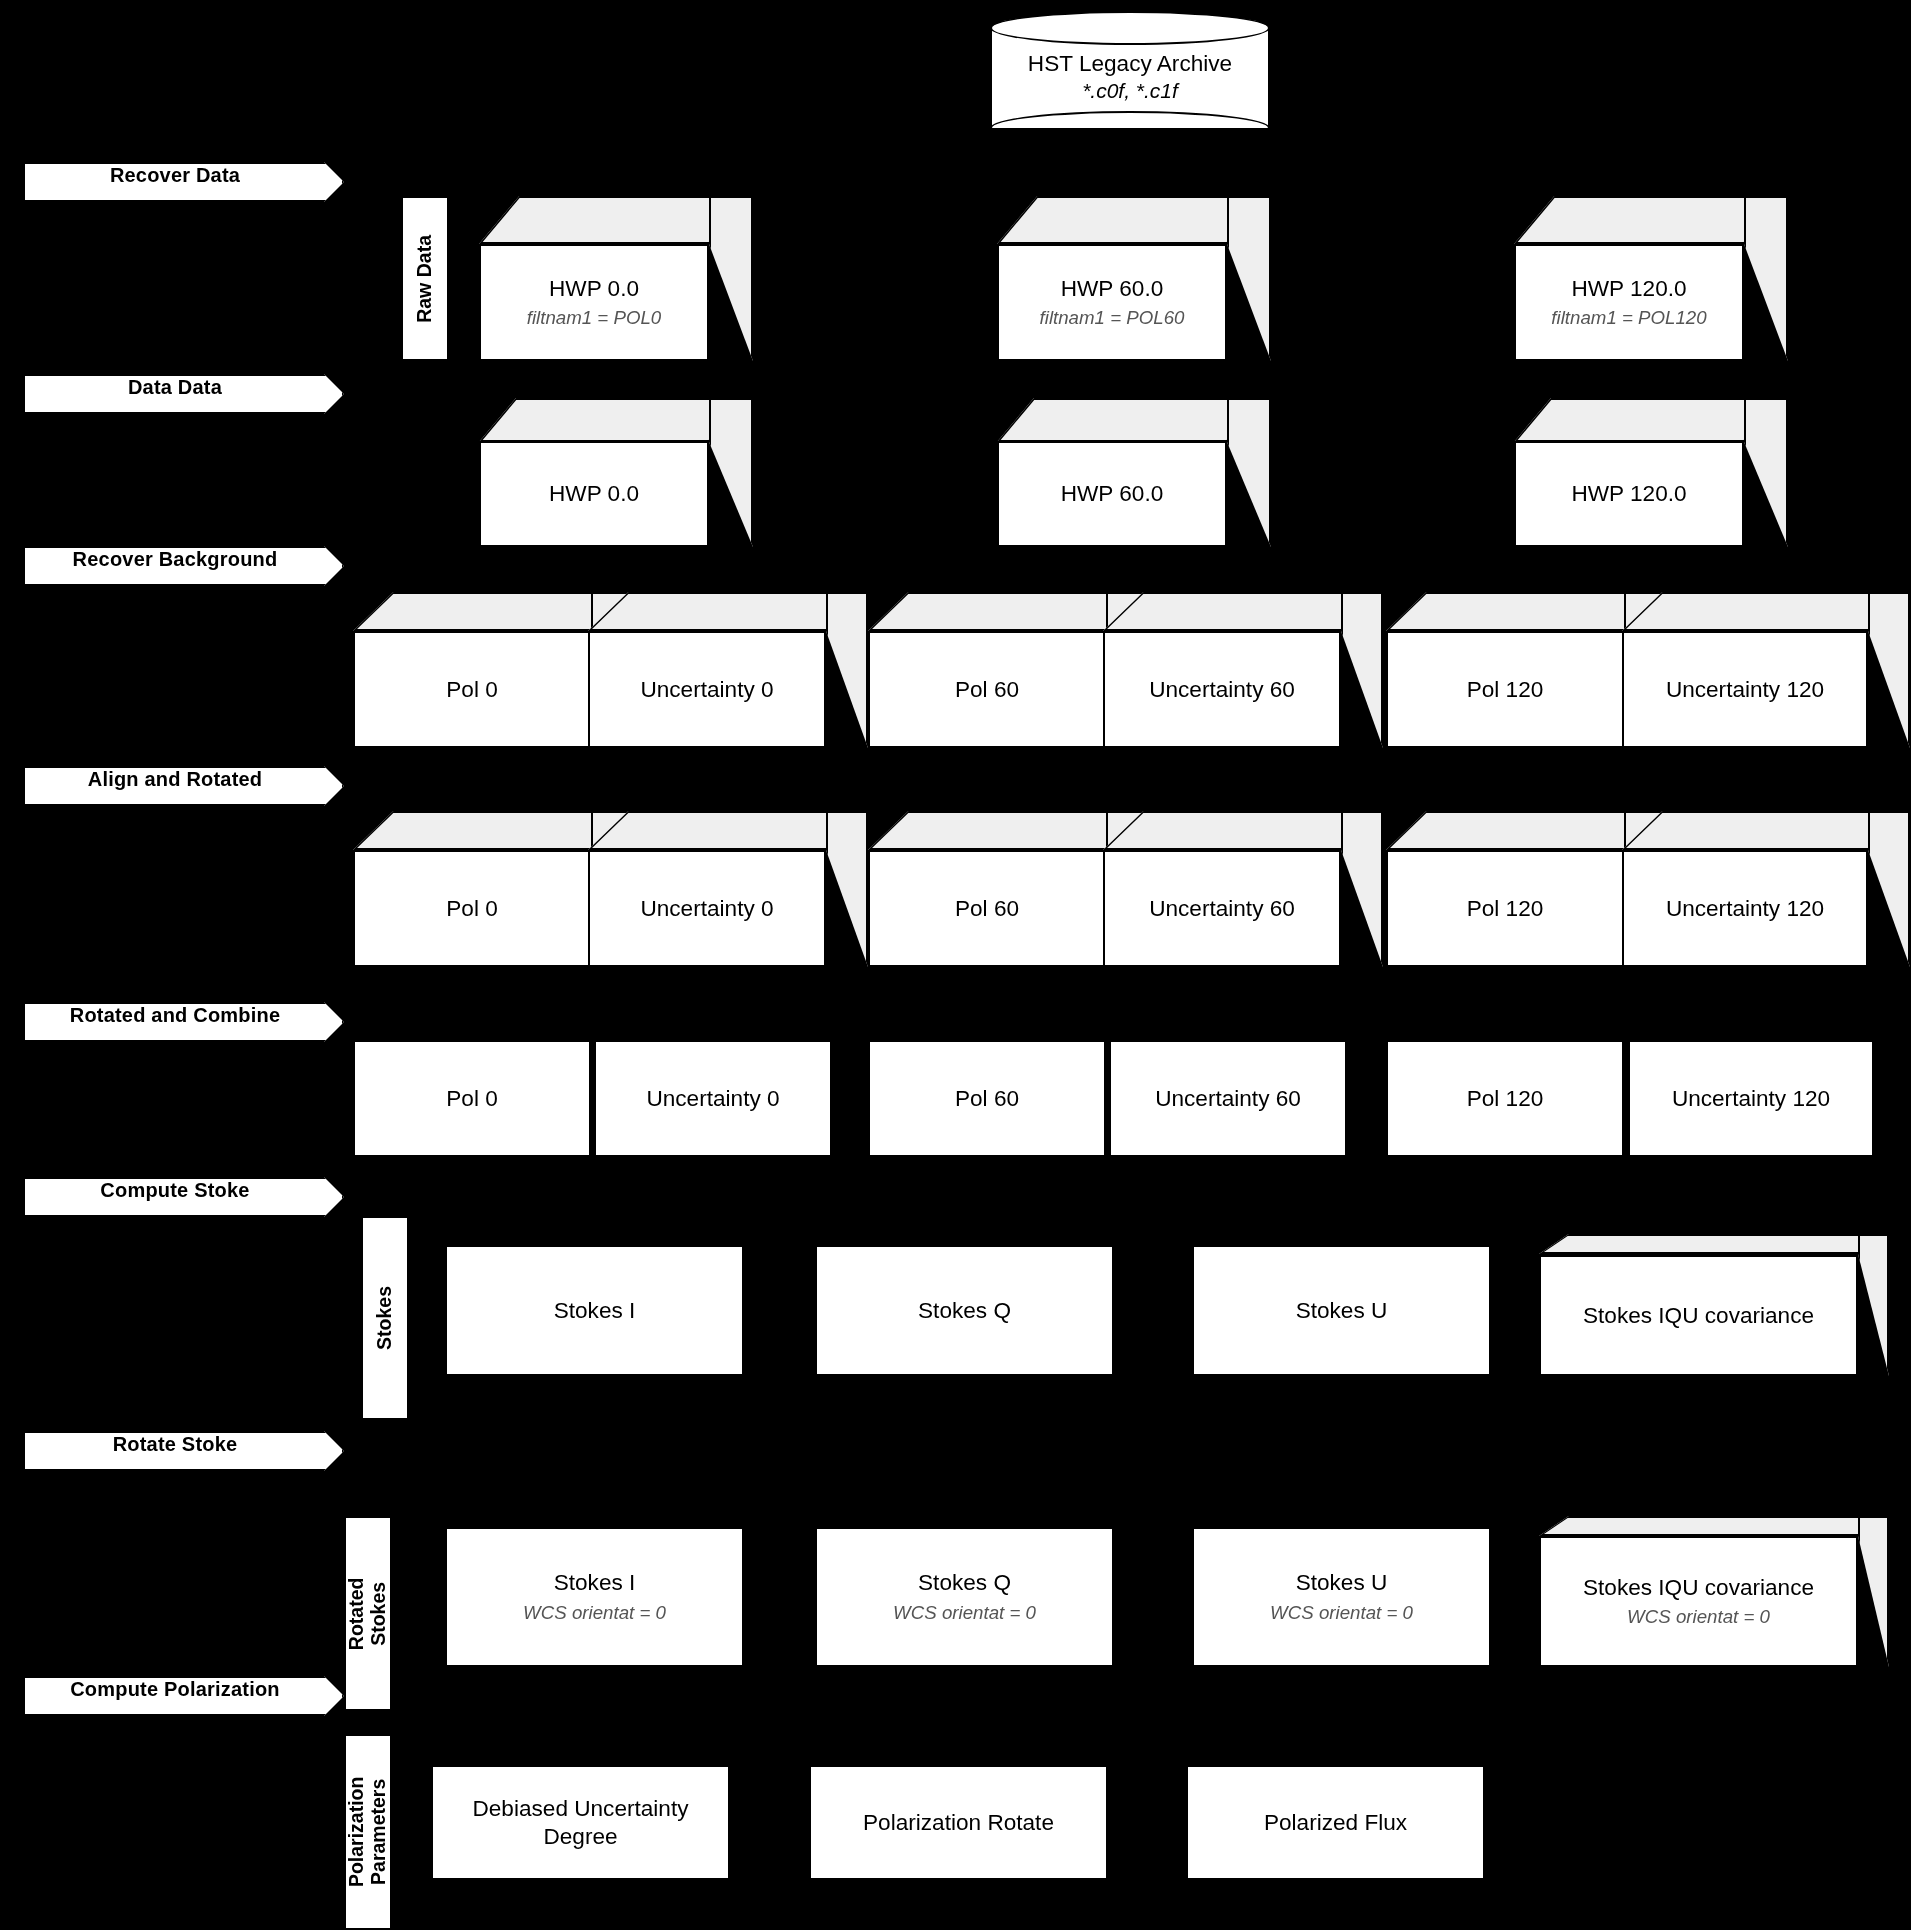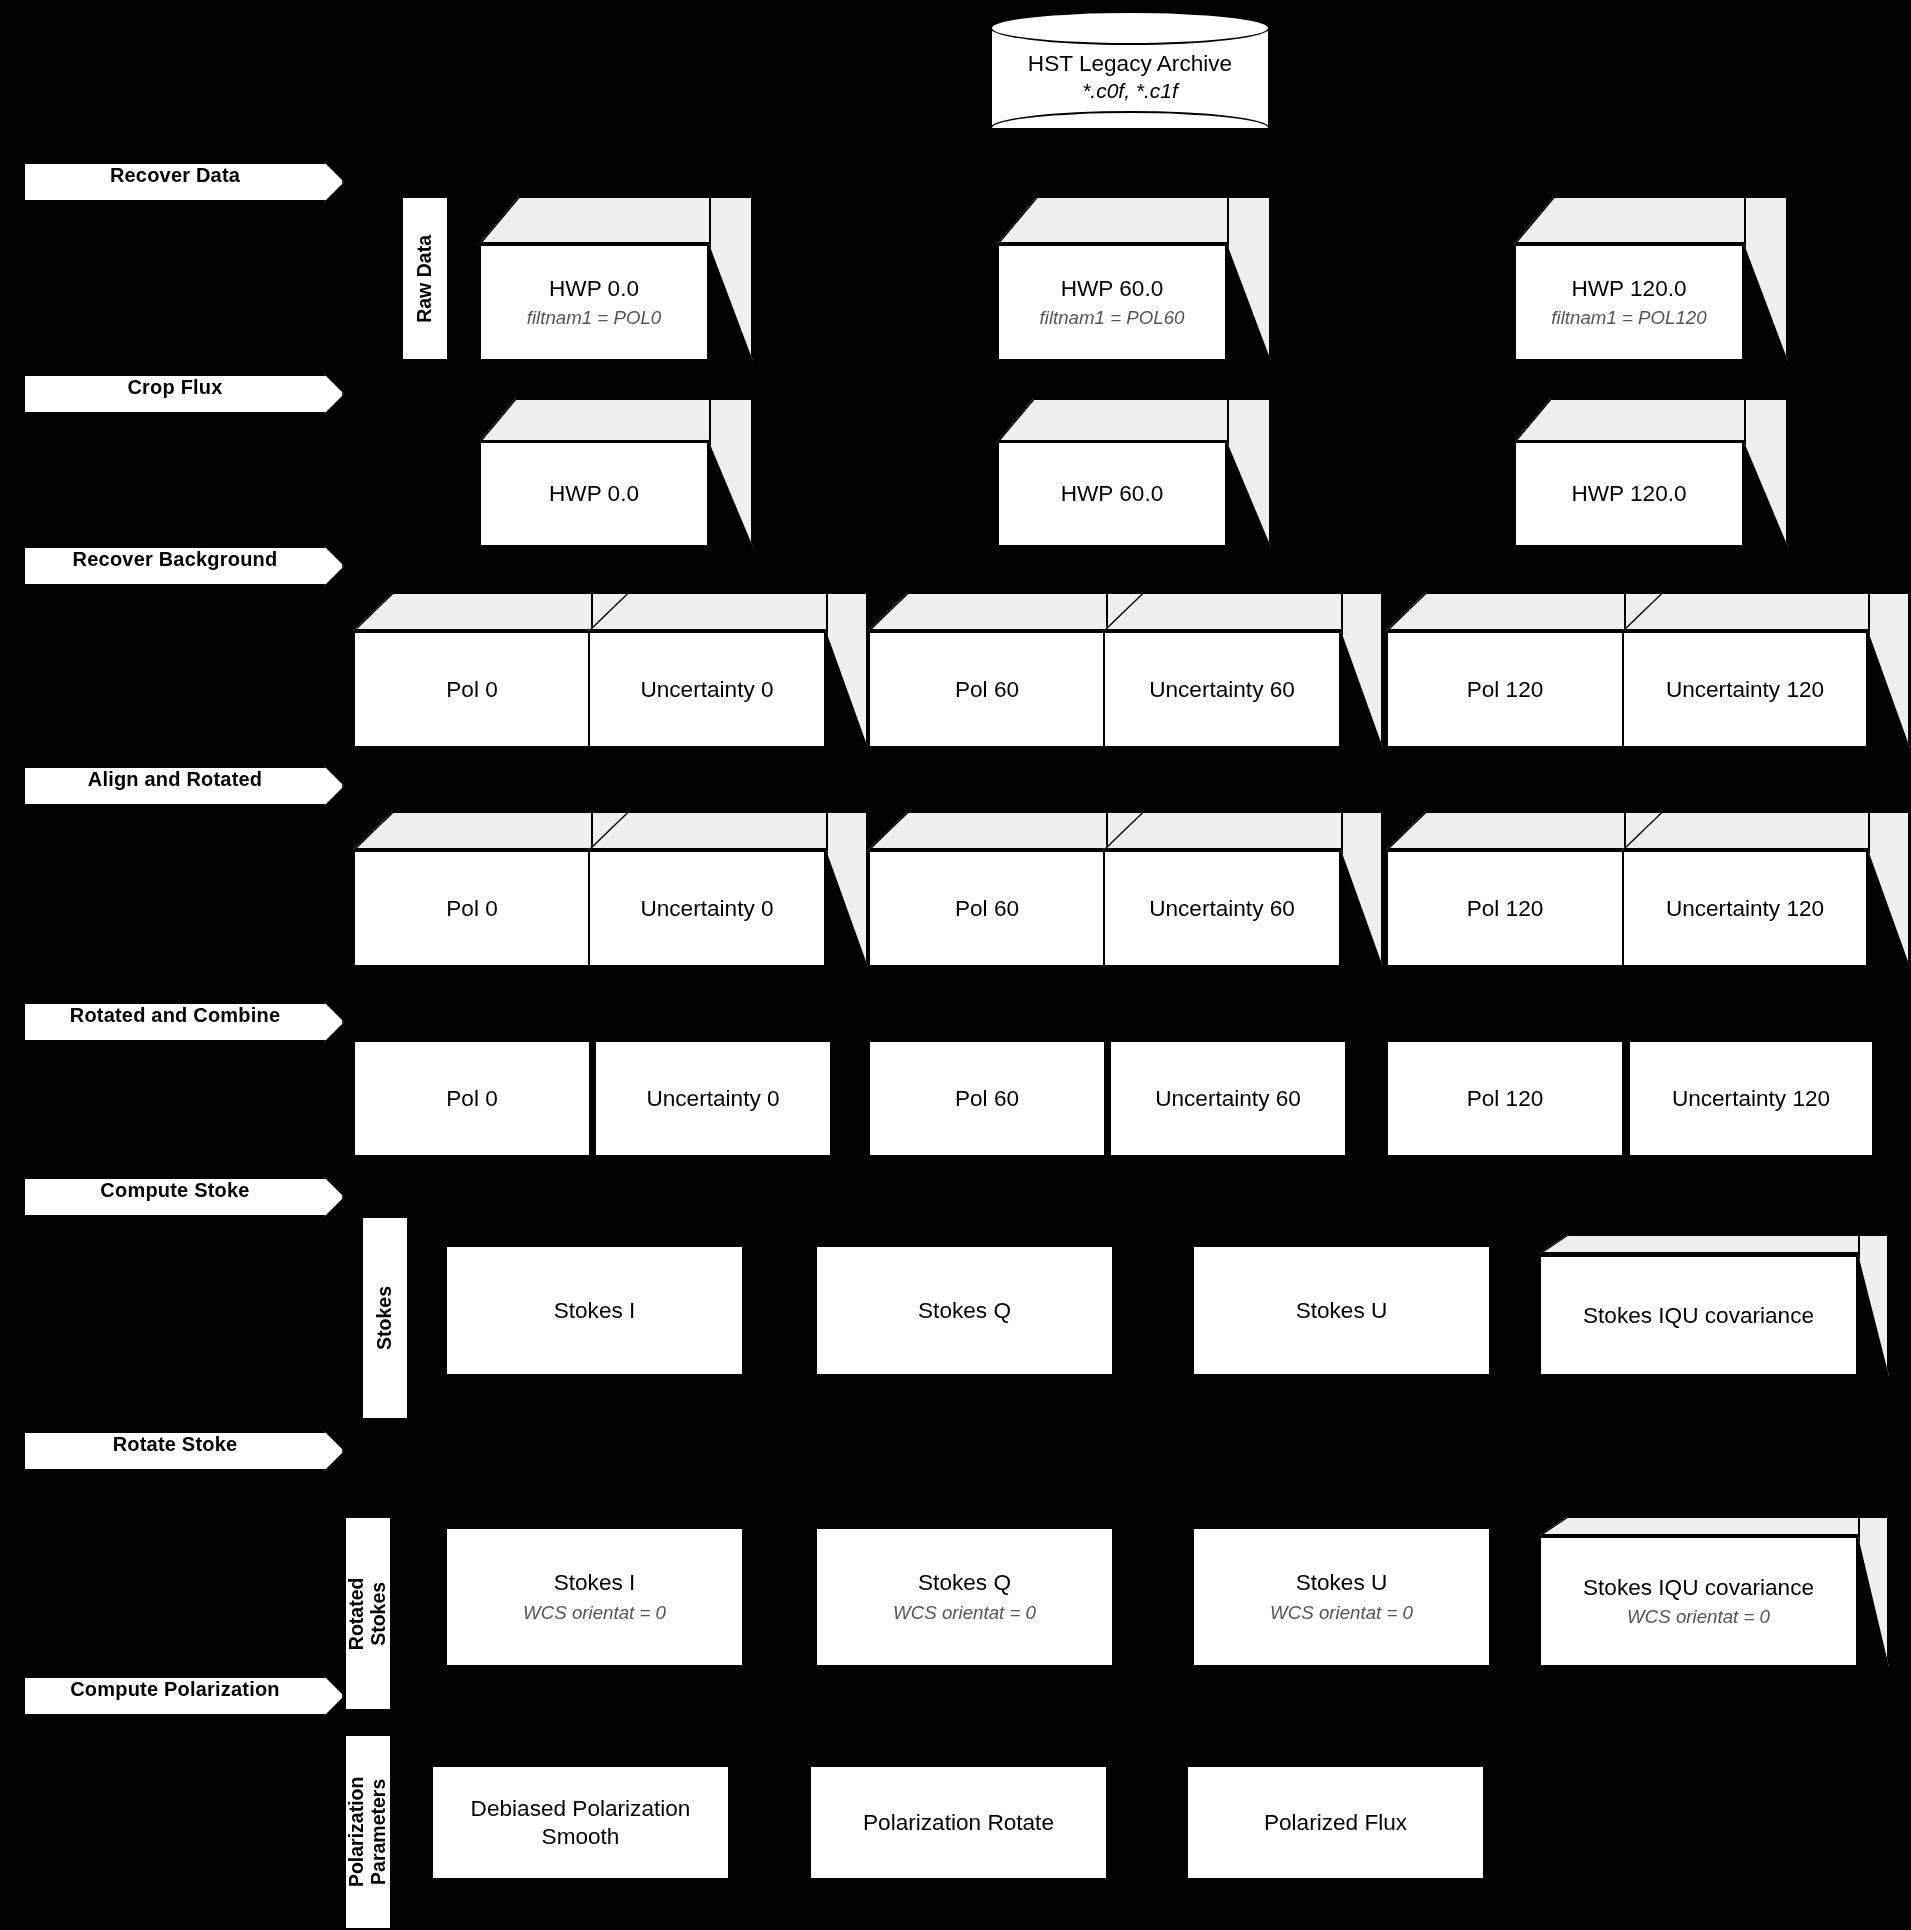--- a/index.html
+++ b/index.html
@@ -193,21 +193,21 @@
     <div class="cyl-text">
       <div>HST Legacy Archive</div>
       <div class="sub">*.c0f, *.c1f</div>
     </div>
   </div>
 
   <div class="stage" style="left:11px; top:162px; width:321px;">
     <span>Recover Data</span>
   </div>
   <div class="stage" style="left:11px; top:374px; width:321px;">
-    <span>Crop Flux</span>
+    <span>Data Data</span>
   </div>
   <div class="stage" style="left:11px; top:546px; width:321px;">
     <span>Recover Background</span>
   </div>
   <div class="stage" style="left:11px; top:766px; width:321px;">
     <span>Align and Rotated</span>
   </div>
   <div class="stage" style="left:11px; top:1002px; width:321px;">
     <span>Rotated and Combine</span>
   </div>
@@ -519,21 +519,21 @@
   <div class="cube" style="left:1527px; top:1516px; width:350px; height:151px;">
     <div class="top" style="left:0; top:0; width:319px; height:20px; transform: skewX(-56deg); transform-origin: bottom left;"></div>
     <div class="side" style="right:0; top:0; width:31px; height:151px; clip-path: polygon(0 0, 100% 0, 100% 100%, 0 20px);"></div>
     <div class="front" style="width:319px; height:131px;">
       <div>Stokes IQU covariance</div>
       <div class="sub">WCS orientat = 0</div>
     </div>
   </div>
 
   <div class="rect" style="left:419px; top:1765px; width:299px; height:115px;">
-    <div>Debiased Polarization Smooth</div>
+    <div>Debiased Uncertainty Degree</div>
   </div>
   <div class="rect" style="left:797px; top:1765px; width:299px; height:115px;">
     <div>Polarization Rotate</div>
   </div>
   <div class="rect" style="left:1174px; top:1765px; width:299px; height:115px;">
     <div>Polarized Flux</div>
   </div>
 
 </div>
 

